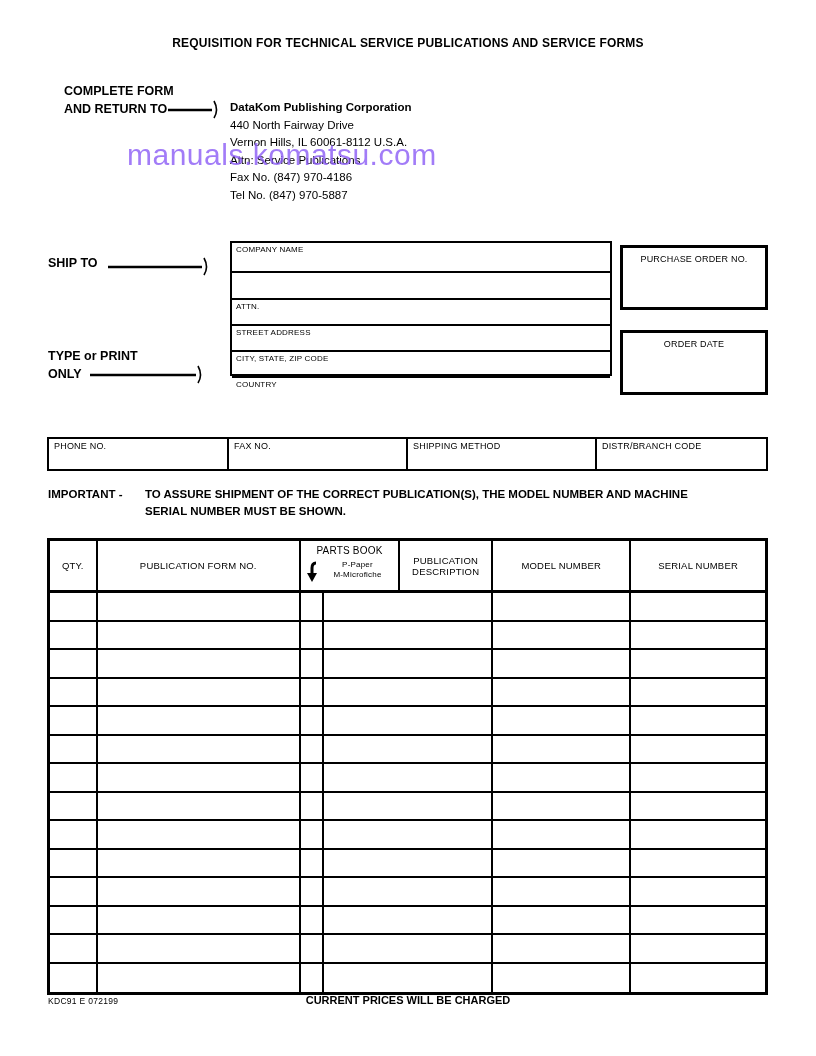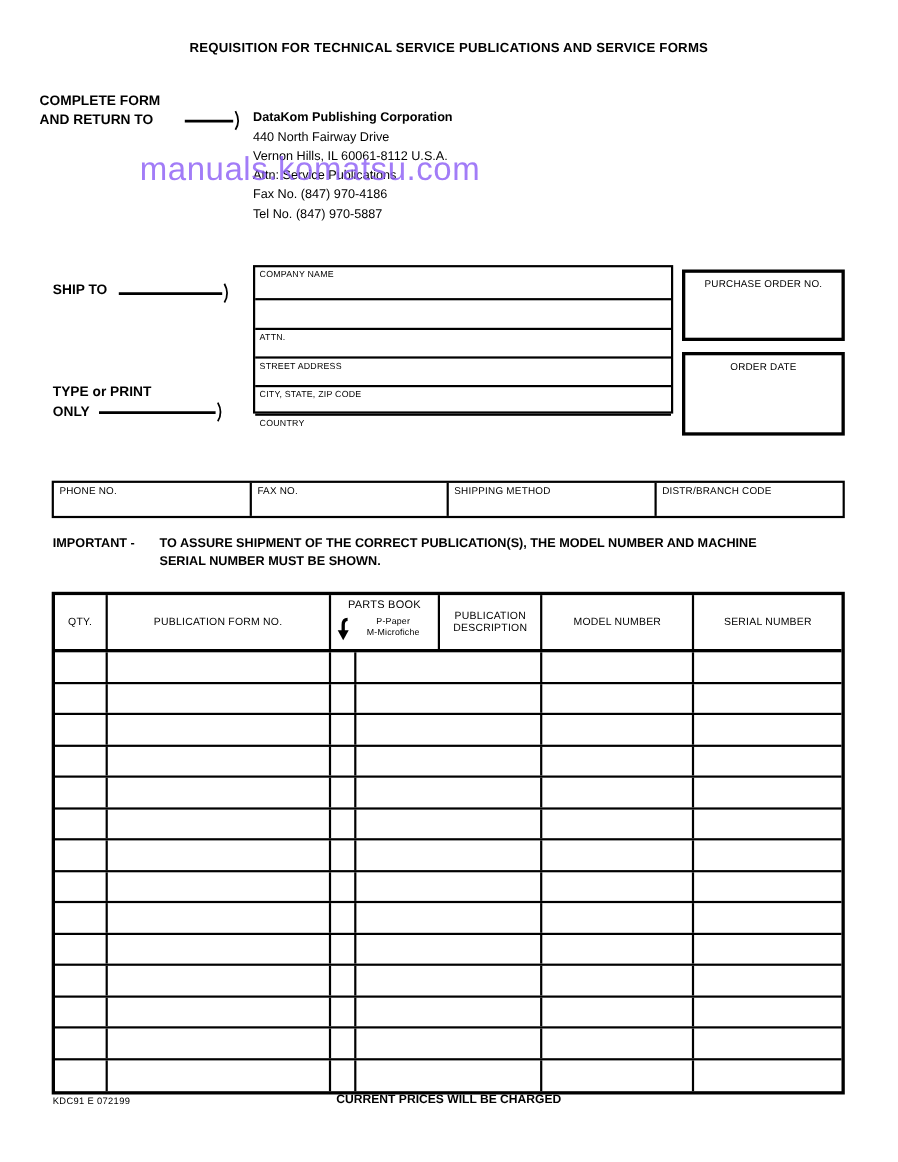--- a/index.html
+++ b/index.html
@@ -9,21 +9,21 @@
     font-family:"Liberation Sans", sans-serif; color:#000;
     overflow:hidden;
   }
   .abs { position:absolute; }
 
   
   .title { top:36px; left:0; width:816px; text-align:center;
     font-size:12px; font-weight:bold; letter-spacing:.2px; }
 
   
-  .return-label { left:36px; top:82px; font-size:12.5px; font-weight:bold; line-height:18px; }
+  .return-label { left:64px; top:82px; font-size:12.5px; font-weight:bold; line-height:18px; }
   .addr { left:230px; top:99px; font-size:11.5px; line-height:17.5px; }
   .addr .company { font-weight:bold; }
 
   
   .watermark { left:127px; top:138px; font-size:30px; color:#8b5cf6;
     opacity:.8; letter-spacing:.5px; pointer-events:none; z-index:6; white-space:pre; }
 
   
   .hookarrow { height:20px; }
 
@@ -32,21 +32,21 @@
 
   
   .shipbox { left:230px; top:241px; width:382px; height:135px; border:2.5px solid #000; }
   .shiprow { border-bottom:2px solid #000; position:relative; }
   .shiprow:last-child { border-bottom:none; }
   .shiprow .flabel { position:absolute; top:2px; left:4px; font-size:8px; letter-spacing:.2px; }
   .sr1{height:30px;} .sr2{height:27px;} .sr3{height:26px;} .sr4{height:26px;} .sr5{height:26px;} .sr6{height:27px;}
 
   
   .pobox { left:620px; top:245px; width:148px; height:65px; border:3px solid #000; text-align:center; }
-  .odbox { left:620px; top:320px; width:148px; height:76px; border:3px solid #000; text-align:center; }
+  .odbox { left:620px; top:330px; width:148px; height:65px; border:3px solid #000; text-align:center; }
   .pobox .flabel, .odbox .flabel { font-size:9px; letter-spacing:.2px; display:inline-block; margin-top:4px; }
 
   
   .phonetable { left:47px; top:437px; width:721px; height:34px; border:2.5px solid #000; display:flex; }
   .phcell { border-right:2px solid #000; position:relative; }
   .phcell:last-child { border-right:none; }
   .phcell .flabel { position:absolute; top:2px; left:5px; font-size:9px; letter-spacing:.2px; }
   .ph1{width:181px;} .ph2{width:180px;} .ph3{width:190px;} .ph4{width:170px;}
 
   

